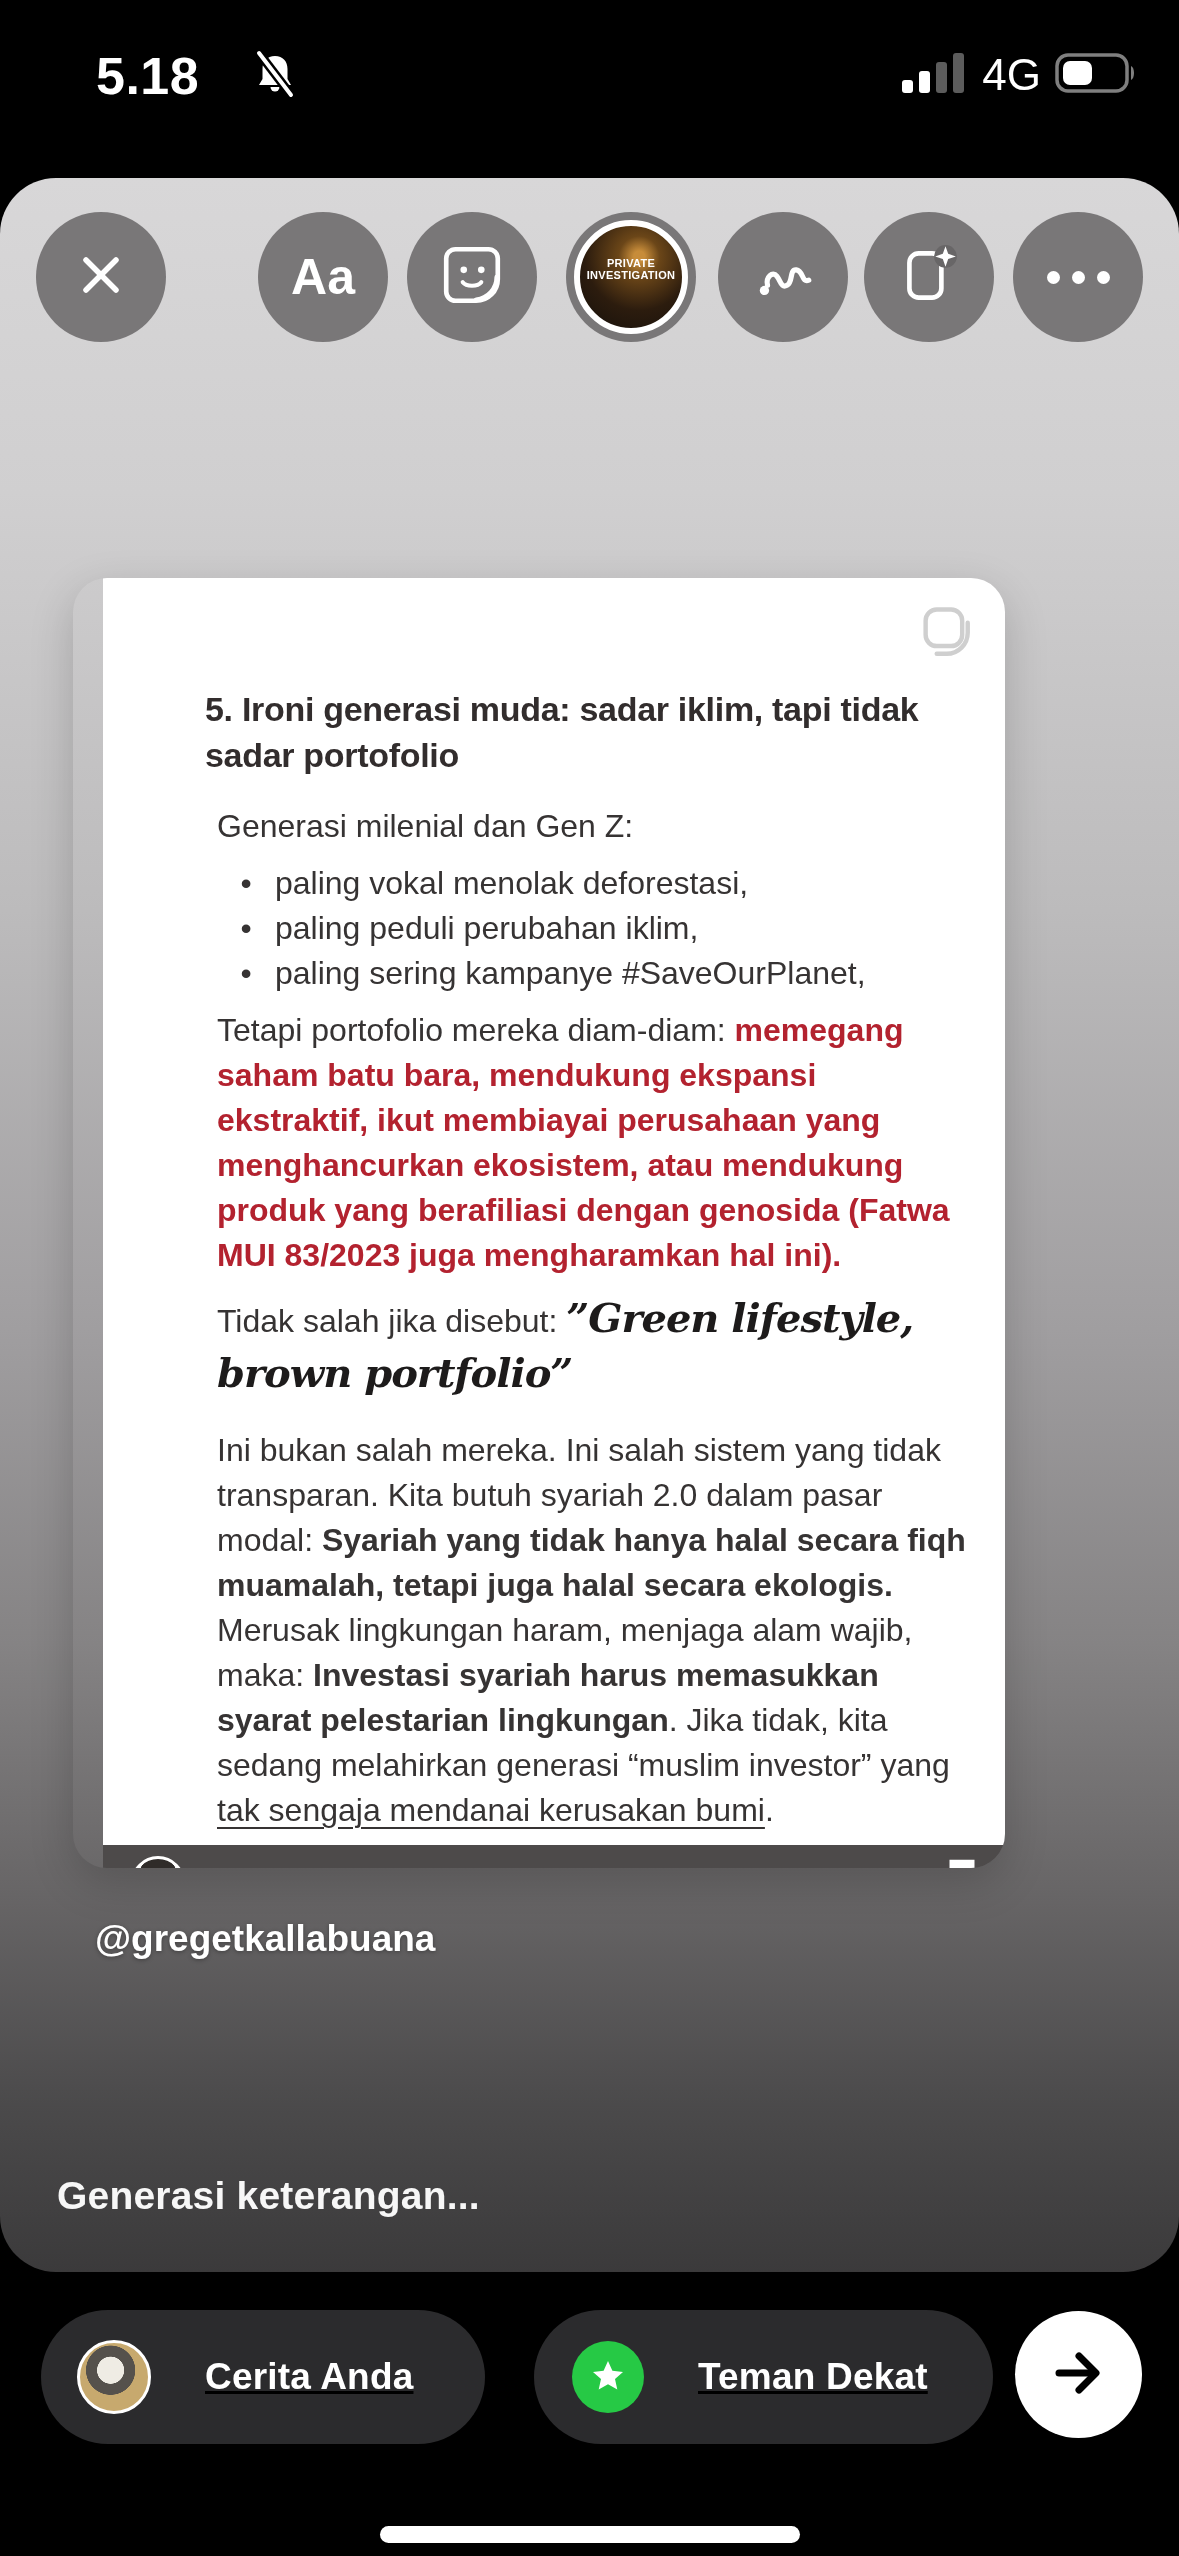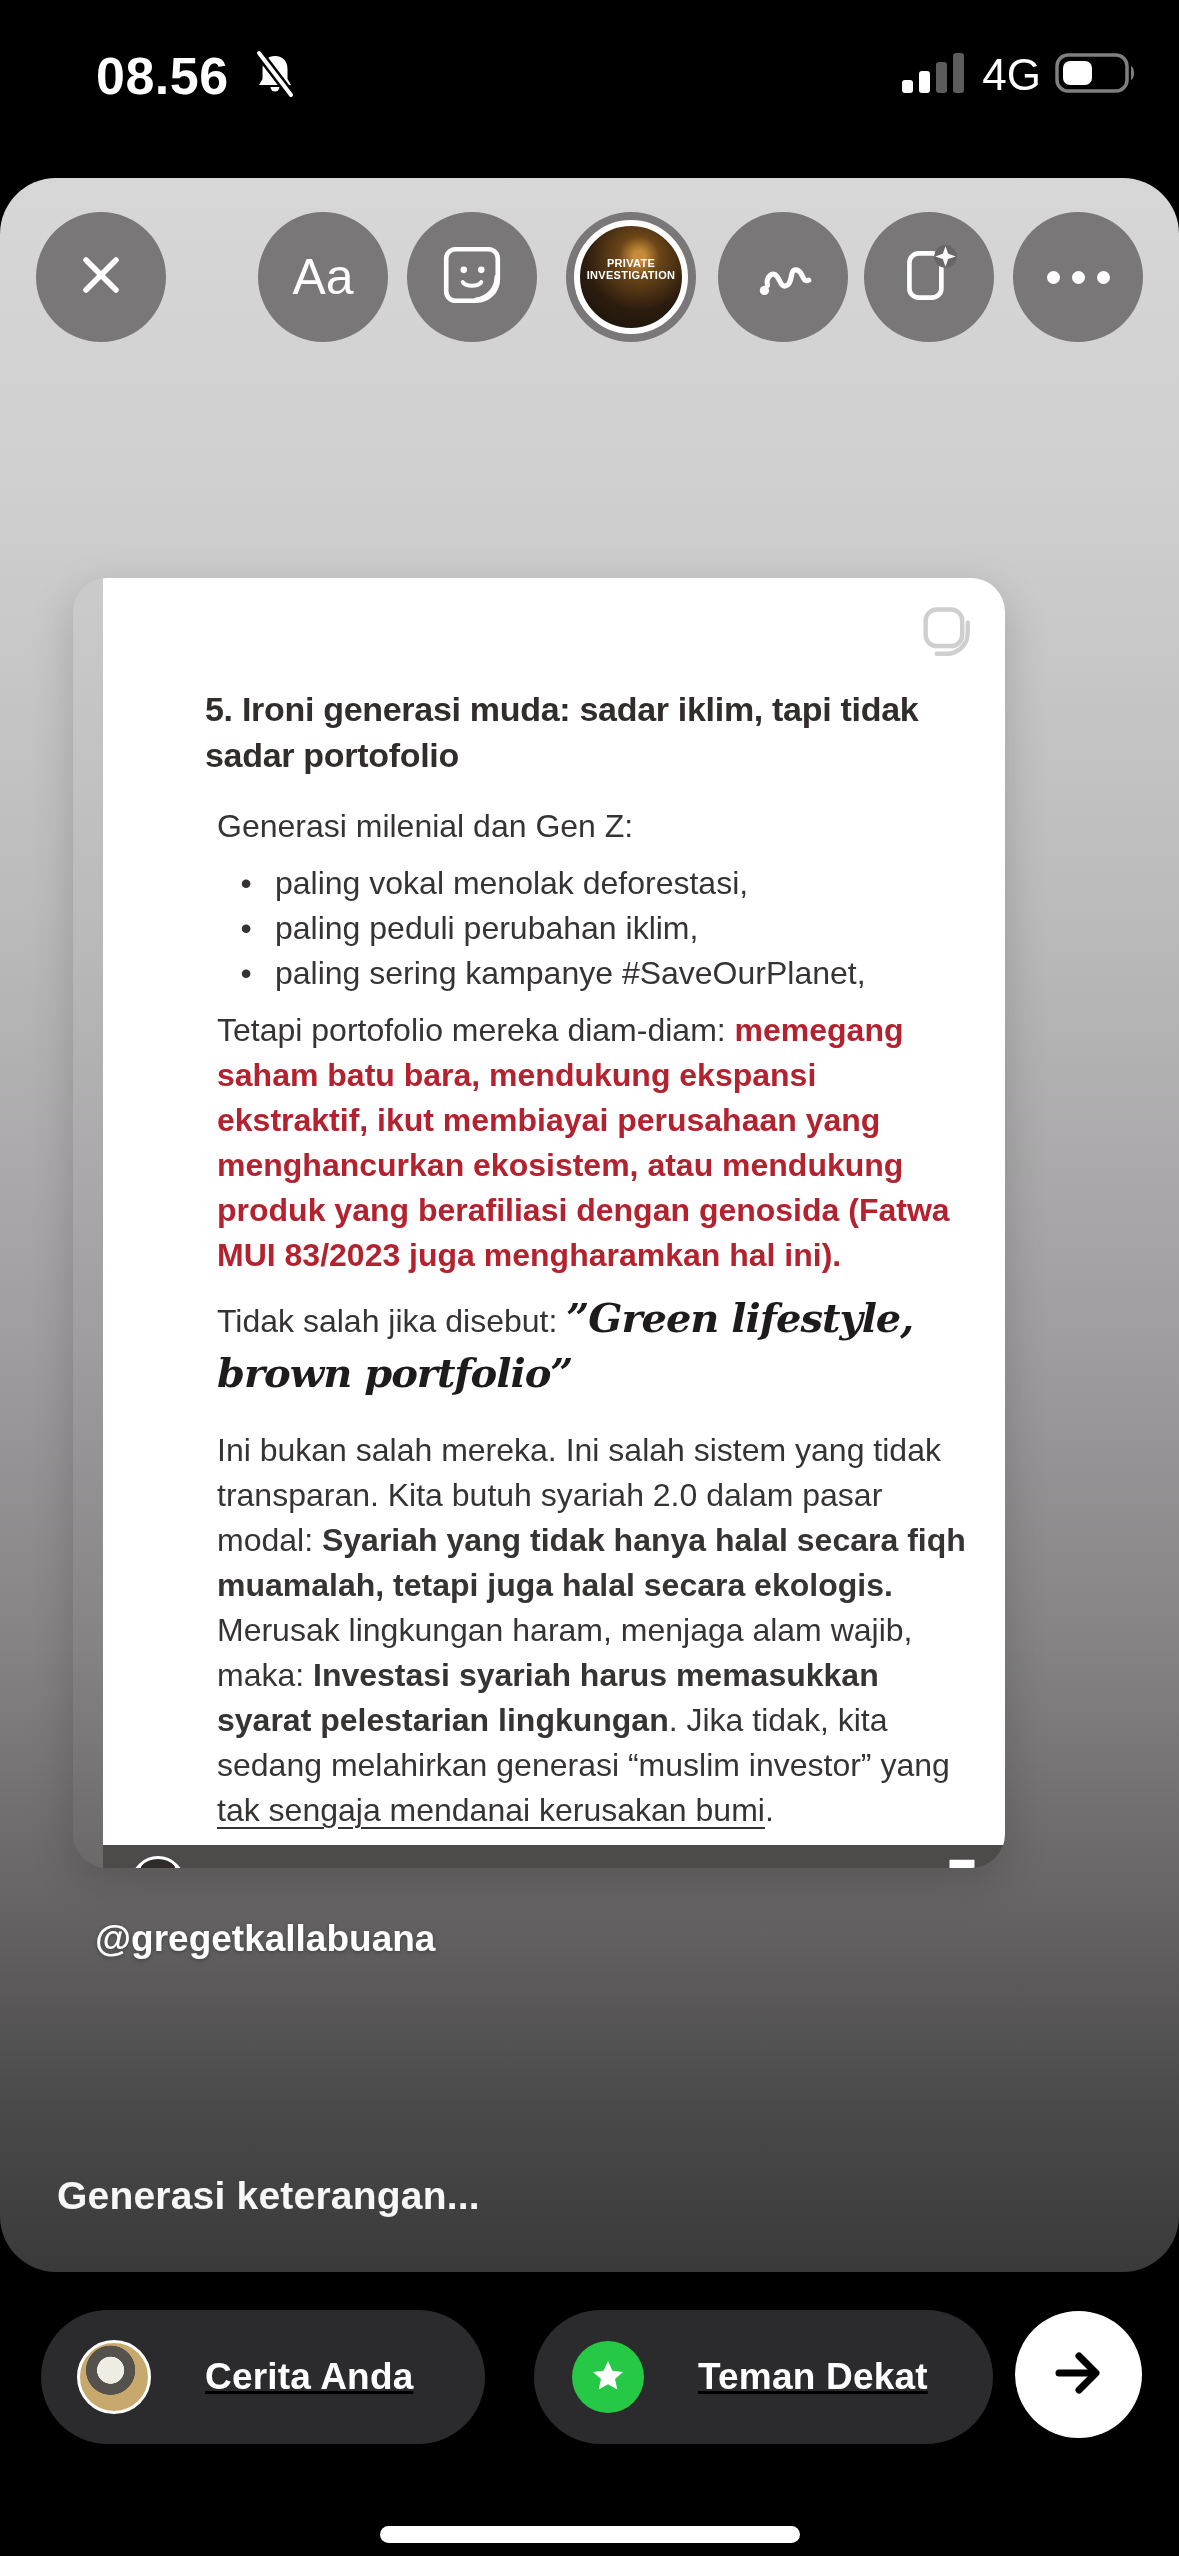--- a/index.html
+++ b/index.html
@@ -19,21 +19,21 @@
     background:linear-gradient(180deg,#d8d7d8 0%,#d0cfd0 15%,#bcbbbc 35%,#a09ea0 55%,#858384 70%,#676566 82%,#4b4a4b 92%,#3b3a3b 100%);
     overflow:hidden;
   }
   
   .tool-btn{
     position:absolute;top:34px;width:130px;height:130px;border-radius:50%;
     background:rgba(104,102,103,.85);display:flex;align-items:center;justify-content:center;
   }
   .tool-btn.b1{left:36px}.tool-btn.b2{left:258px}.tool-btn.b3{left:407px}
   .tool-btn.b4{left:566px}.tool-btn.b5{left:718px}.tool-btn.b6{left:864px}.tool-btn.b7{left:1013px}
-  .aa-label{color:#fff;font-size:50px;font-weight:400;}
+  .aa-label{color:#fff;font-size:50px;font-weight:700;}
   .music-art{
     width:114px;height:114px;border-radius:50%;border:6px solid #fff;box-sizing:border-box;
     background:radial-gradient(circle at 58% 30%,#c78c3a 0 6%,#6b4618 22%,#2c1c0e 58%,#15100b 100%);
     display:flex;flex-direction:column;align-items:center;justify-content:center;padding-bottom:16px;
   }
   .music-art span{color:#fff;font-size:11px;font-weight:700;line-height:12px;letter-spacing:.3px;}
   .dots{display:flex;gap:12px;}
   .dots i{width:13px;height:13px;border-radius:50%;background:#fff;display:block;}
   
   .card{
@@ -90,21 +90,21 @@
     display:flex;align-items:center;justify-content:center;
   }
   .home-indicator{position:absolute;left:380px;top:2526px;width:420px;height:17px;border-radius:9px;background:#fff;}
 </style>
 </head>
 <body>
 
 <div id="screen">
 
   <div class="status-bar">
-    <div class="sb-time">08.56</div>
+    <div class="sb-time">5.18</div>
     <div class="sb-bell">
       <svg width="46" height="50" viewBox="0 0 46 50">
         <path d="M23 6c-8 0-12.5 5.5-12.5 13v10l-3.5 6h32l-3.5-6V19C35.5 11.5 31 6 23 6z" fill="#fff"></path>
         <path d="M18.5 37a4.5 4.5 0 0 0 9 0z" fill="#fff"></path>
         <line x1="7" y1="3" x2="39" y2="45" stroke="#000" stroke-width="9"></line>
         <line x1="7" y1="3" x2="39" y2="45" stroke="#fff" stroke-width="4" stroke-linecap="round"></line>
       </svg>
     </div>
     <div class="sb-right">
       <span>

